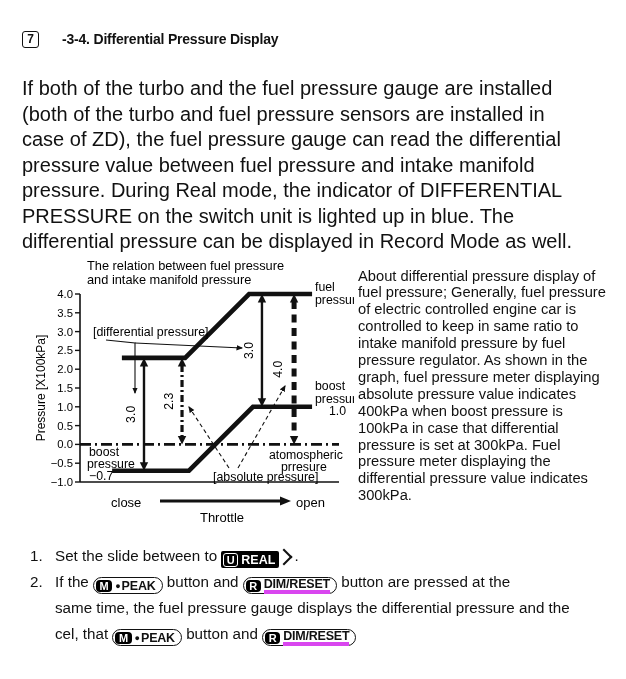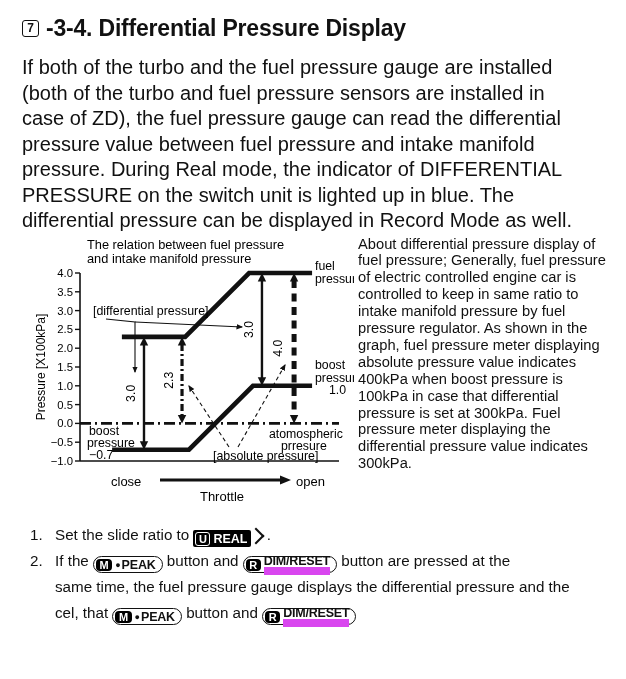--- a/index.html
+++ b/index.html
@@ -3,48 +3,48 @@
 <meta charset="utf-8">
 <style>
   html,body{margin:0;padding:0;background:#fff;}
   body{width:626px;height:679px;overflow:hidden;color:#111;
        font-family:"Liberation Sans","DejaVu Sans",sans-serif;}
   .page{padding:12px 18px 0 22px;}
   
   .hdr{display:flex;align-items:center;gap:7px;margin-top:3px;}
   .numbox{display:inline-block;width:15px;height:15px;line-height:15px;text-align:center;
           border:1.6px solid #111;border-radius:3px;font-size:12px;font-weight:bold;}
-  .hdr h1{font-size:23px;font-weight:bold;margin:0;letter-spacing:-0.2px;text-align:center;}
+  .hdr h1{font-size:14px;font-weight:bold;margin:16px;letter-spacing:-0.2px;text-align:center;}
   
   .intro{font-size:20px;line-height:25.5px;width:565px;margin:13px 0 0 0;}
   
   .logo{margin:6px 0 0 33px;height:46px;}
   
   .row{display:flex;margin-top:0px;}
   .chart-wrap{margin-left:10px;flex:none;}
   svg{font-family:"Liberation Sans","DejaVu Sans",sans-serif;}
-  .side{width:258px;font-size:14.7px;line-height:16.9px;margin-left:4px;margin-top:2px;}
+  .side{width:258px;font-size:14.7px;line-height:16.9px;margin-left:4px;margin-top:13px;}
   
   .steps{margin:12px 0 0 8px;}
   .step{display:flex;font-size:15.2px;line-height:26px;}
   .step-num{width:25px;flex:none;}
   .sline{white-space:nowrap;}
   
   .ureal{display:inline-flex;align-items:center;background:#000;color:#fff;border-radius:2px;
          padding:1px 4px 1px 2px;height:15px;font-weight:bold;font-size:12.5px;vertical-align:-3px;gap:3px;}
   .ureal-key{border:1.4px solid #fff;border-radius:3px;padding:0 2.5px;font-size:11px;height:12px;line-height:12px;}
   .chev{display:inline-block;width:10px;height:10px;border-top:2.4px solid #111;border-right:2.4px solid #111;
         transform:rotate(45deg);vertical-align:-2px;margin-left:-1px;}
   .pill{display:inline-flex;align-items:center;border:1.7px solid #111;border-radius:9px;
         padding:0 6px 0 2px;height:15px;font-weight:bold;font-size:12.5px;vertical-align:-3px;}
   .keycap{background:#000;color:#fff;border-radius:4px;padding:0 3.5px;font-size:11px;
           height:12.5px;line-height:12.5px;font-weight:bold;}
   .dot{font-size:9px;margin:0 1px 0 3px;}
   .plabel{letter-spacing:-0.2px;}
-  .ul{border-bottom:8px solid #d946ef;line-height:12px;margin-left:3px;}
+  .ul{border-bottom:4px solid #d946ef;line-height:12px;margin-left:3px;}
 </style>
 </head>
 <body>
 
 <div class="page">
 
   <div class="hdr">
     <span class="numbox">7</span>
     <h1>-3-4. Differential Pressure Display</h1>
   </div>
@@ -130,21 +130,21 @@
         </svg>
     </div>
     <div class="side">About differential pressure display of fuel pressure; Generally, fuel pressure of electric controlled engine car is controlled to keep in same ratio to intake manifold pressure by fuel pressure regulator.  As shown in the graph, fuel pressure meter displaying absolute pressure value indicates 400kPa when boost pressure is 100kPa in case that differential pressure is set at 300kPa.  Fuel pressure meter displaying the differential pressure value indicates 300kPa.</div>
   </div>
 
   <div class="steps">
 
     <div class="step">
       <span class="step-num">1.</span>
       <span>
-        <span>Set the slide ratio to </span><span class="ureal">
+        <span>Set the slide between to </span><span class="ureal">
             <span class="ureal-key">U</span>
             <span>REAL</span>
           </span><span class="chev"></span><span> .</span>
       </span>
     </div>
 
     <div class="step">
       <span class="step-num">2.</span>
       <div>
         <div class="sline">

